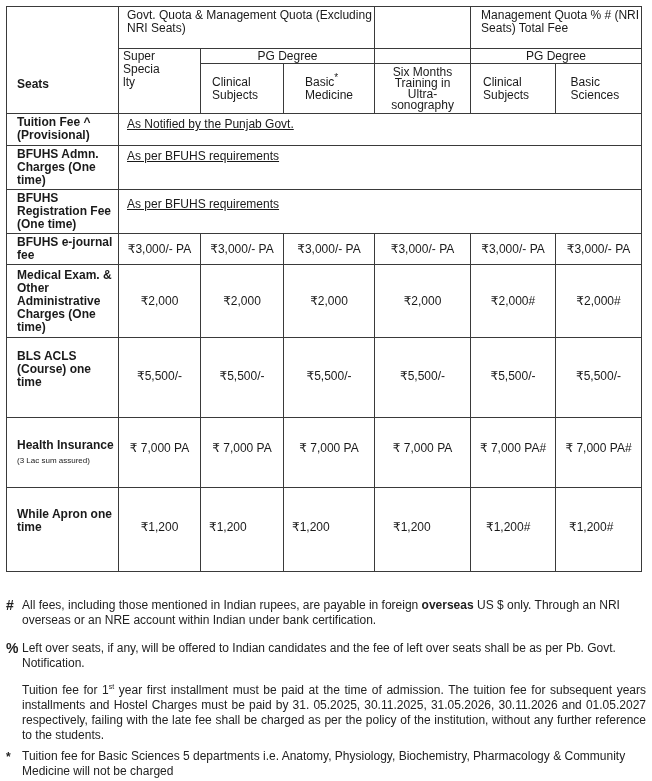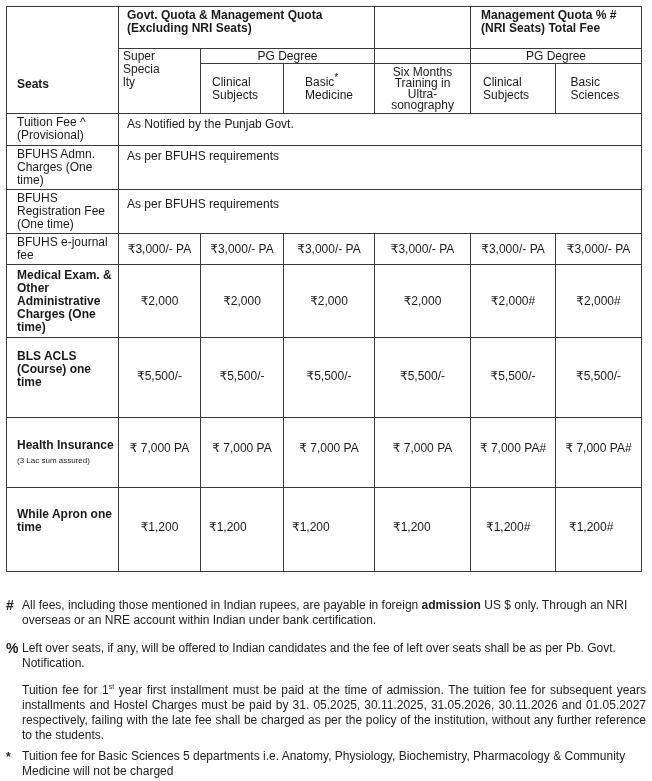--- a/index.html
+++ b/index.html
@@ -2,27 +2,27 @@
 <html><head>
 <meta charset="utf-8">
 <style>
   html, body { margin: 0; padding: 0; background: #ffffff; }
   body { width: 652px; height: 781px; position: relative; overflow: hidden;
          font-family: "Liberation Sans", "DejaVu Sans", sans-serif; color: #1a1a1a; }
   table.fees { position: absolute; left: 6px; top: 6px; width: 635px;
                border-collapse: collapse; table-layout: fixed; }
   table.fees td { border: 1px solid #3a3a3a; padding: 0; vertical-align: middle;
                   font-size: 12px; line-height: 13px; }
-  .hdr-bold { font-weight: bold; font-size: 12px; padding: 2px 0 0 8px !important; vertical-align: top !important; }
+  .hdr-bold { font-weight: normal; font-size: 12px; padding: 2px 0 0 8px !important; vertical-align: top !important; }
   .head-label { font-weight: bold; font-size: 12px; padding: 0 0 22px 10px !important; vertical-align: bottom !important; }
   .center { text-align: center; }
-  .rowhead { font-weight: normal; font-size: 11px; line-height: 12px; padding: 2px 4px 2px 10px !important; vertical-align: top !important; }
+  .rowhead { font-weight: bold; font-size: 11px; line-height: 12px; padding: 2px 4px 2px 10px !important; vertical-align: top !important; }
   .rowhead-mid { font-weight: bold; font-size: 11px; line-height: 12px; padding: 0 4px 0 10px !important; }
   .small { font-weight: normal; font-size: 8px; display: block; margin-top: 2px; }
-  .span-text { padding: 4px 0 0 8px !important; vertical-align: top !important; font-size: 12px; }
+  .span-text { padding: 4px 0 0 8px !important; vertical-align: top !important; font-size: 12px; text-decoration: underline; }
   .val { text-align: center; font-size: 12px; margin-left: 32px; }
   .sup { font-size: 10px; vertical-align: super; line-height: 0; }
   .notes { position: absolute; left: 6px; top: 598px; width: 640px; font-size: 12px; line-height: 15px; color: #222; }
   .note { position: relative; padding-left: 16px; }
   .note .mark { position: absolute; left: 0; top: 0; font-weight: bold; font-size: 14px; }
   .note .mark.star { font-size: 12px; top: 1px; }
   .note.n1 { margin-bottom: 13px; }
   .note.n2 { margin-bottom: 8px; }
   .note.n3 { margin-bottom: 6px; text-align: justify; }
   .note b { font-weight: bold; }
@@ -124,21 +124,21 @@
     <td class="val" style="vertical-align:top;padding-top:33px;text-align:left;padding-left:18px">₹1,200</td>
     <td class="val" style="vertical-align:top;padding-top:33px;text-align:left;padding-left:15px">₹1,200#</td>
     <td class="val" style="vertical-align:top;padding-top:33px;text-align:left;padding-left:13px">₹1,200#</td>
   </tr>
 </tbody>
   </table>
 
 <div class="notes">
   <div class="note n1">
     <span class="mark">#</span>
-    <span>All fees, including those mentioned in Indian rupees, are payable in foreign </span><b>admission</b><span>  US $ only. Through an NRI overseas or an NRE account within Indian under bank certification.</span>
+    <span>All fees, including those mentioned in Indian rupees, are payable in foreign </span><b>overseas</b><span>  US $ only. Through an NRI overseas or an NRE account within Indian under bank certification.</span>
   </div>
   <div class="note n2">
     <span class="mark">%</span>
     <span>Left over seats, if any, will be offered to Indian candidates and the fee of left over seats shall be as per Pb. Govt. Notification.</span>
   </div>
   <div class="note n3">
     <span>Tuition fee for 1</span><sup style="font-size:7px">st</sup><span> year first installment must be paid at the time of admission. The tuition fee for subsequent years installments and Hostel Charges must be paid by 31. 05.2025, 30.11.2025, 31.05.2026, 30.11.2026 and 01.05.2027 respectively, failing with the late fee shall be charged as per the policy of the institution, without any further reference to the students.</span>
   </div>
   <div class="note">
     <span class="mark star">*</span>

